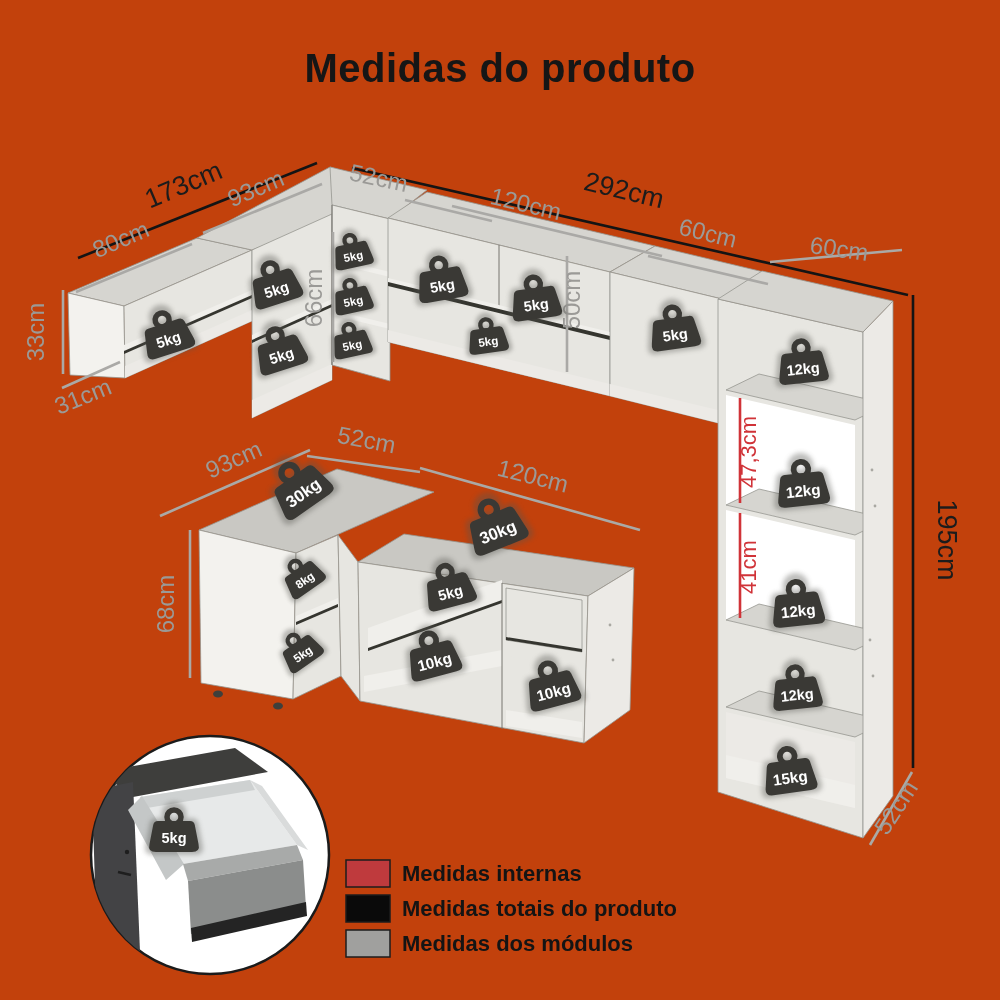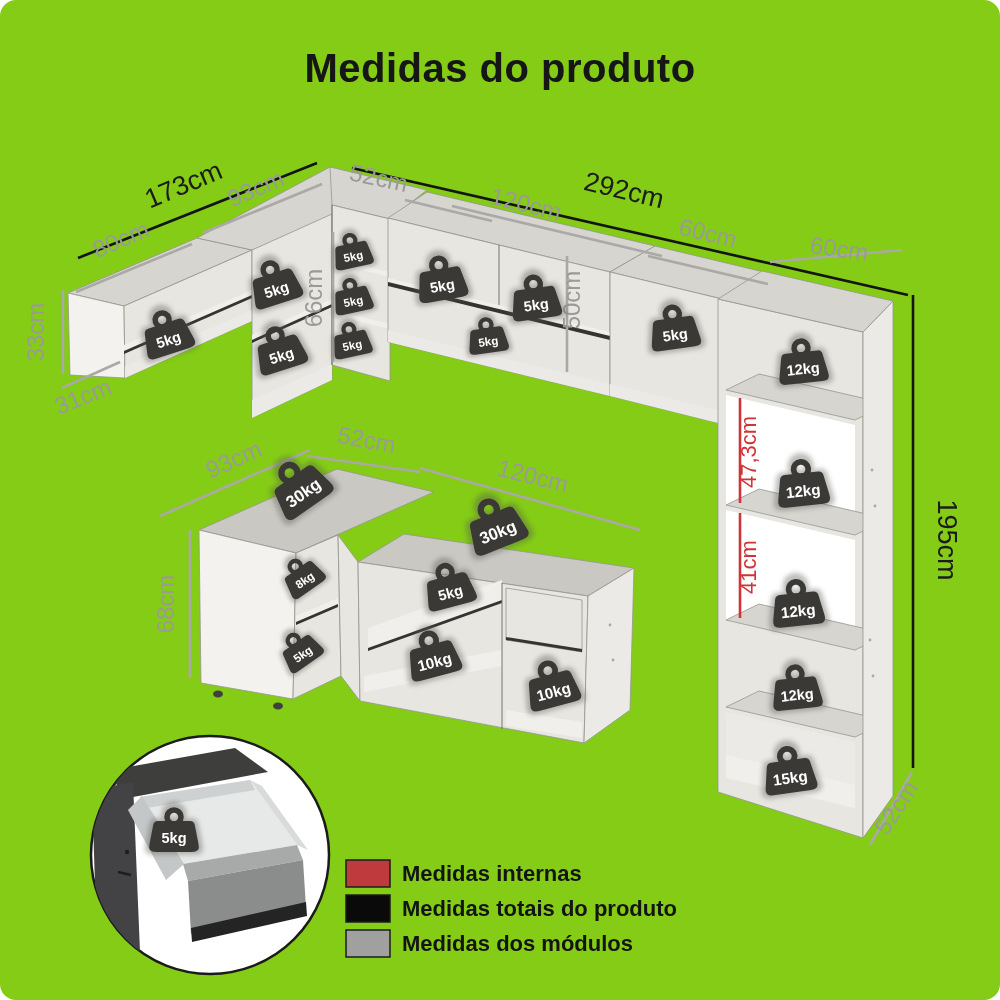--- a/index.html
+++ b/index.html
@@ -1,16 +1,16 @@
 <!DOCTYPE html>
 <html><head>
 <meta charset="utf-8">
 <style>
   html,body{margin:0;padding:0;background:#ffffff;}
-  .stage{position:relative;width:1000px;height:1000px;background:#84cc16;overflow:hidden;border-radius:16px;}
+  .stage{position:relative;width:1000px;height:1000px;background:#c2410c;overflow:hidden;}
   svg{display:block;}
   svg text{font-family:"Liberation Sans","DejaVu Sans",sans-serif;}
   .title{font-size:40px;font-weight:bold;fill:#161616;text-anchor:middle;letter-spacing:.5px;}
   .mT{font-size:27px;fill:#1c1c1c;text-anchor:middle;}
   .mM{font-size:24px;fill:#9b9a97;text-anchor:middle;}
   .mR{font-size:22px;fill:#d03338;text-anchor:middle;}
   .wtt{font-size:14.5px;font-weight:bold;fill:#ffffff;text-anchor:middle;}
   .lgd{font-size:22px;font-weight:bold;fill:#141414;text-anchor:start;}
   .lnT{stroke:#141414;stroke-width:2.6;fill:none;}
   .lnM{stroke:#aaa9a6;stroke-width:2.6;fill:none;}

